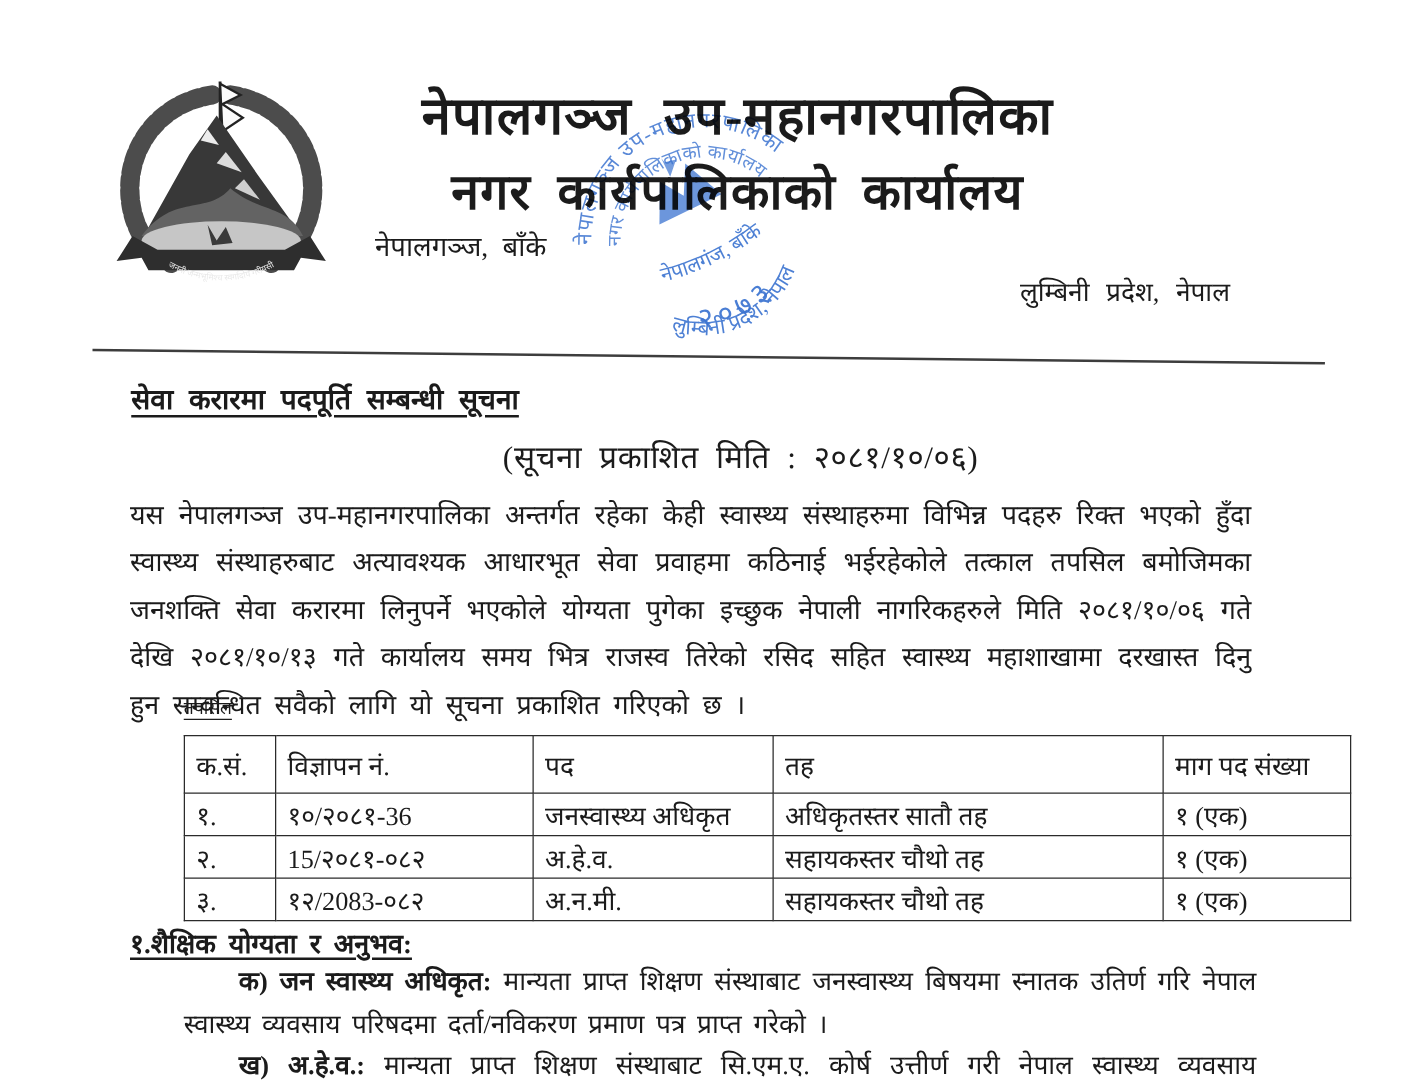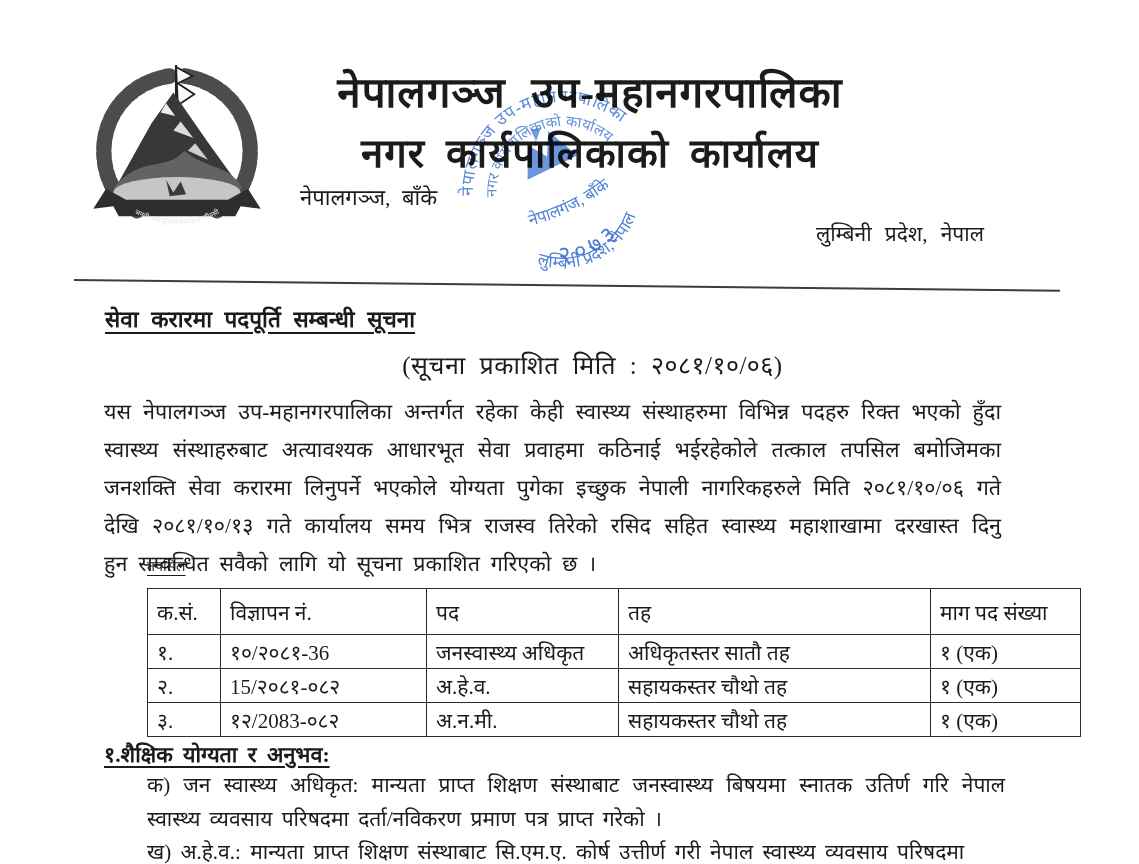--- a/index.html
+++ b/index.html
@@ -55,21 +55,21 @@
   table.roster tr.dr td{height:29px;}
   .c0{width:57px;margin-top:24px;}.c1{width:190px;}.c2{width:176px;}.c3{width:296px;}.c4{width:134px;}
 
   
   .qual-head{left:104px;top:739px;font-size:21.5px;font-weight:bold;
         text-decoration:underline;text-underline-offset:4px;word-spacing:5px;text-align:center;}
   .q-item{left:147px;width:858px;font-size:21px;line-height:33.5px;
         text-align:justify;word-spacing:4px;}
   .q-ka{top:769px;}
   .q-kha{top:836px;}
-  .q-label{font-weight:normal;}
+  .q-label{font-weight:bold;margin-left:44px;}
 </style>
 </head>
 <body>
 
 <div class="abs logo-wrap">
   <svg viewBox="0 0 200 190" xmlns="http://www.w3.org/2000/svg">
     <defs>
       <path id="mottoArc" d="M 38,162 A 95,95 0 0 0 162,162"></path>
     </defs>
 

